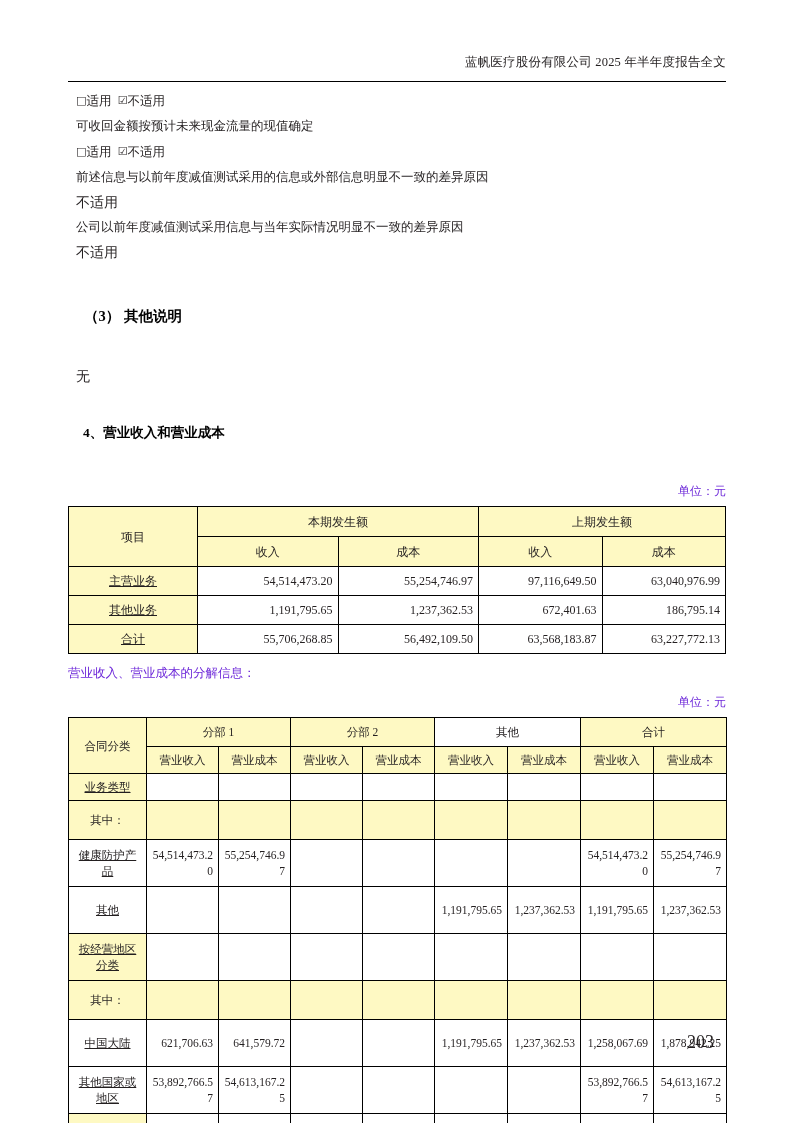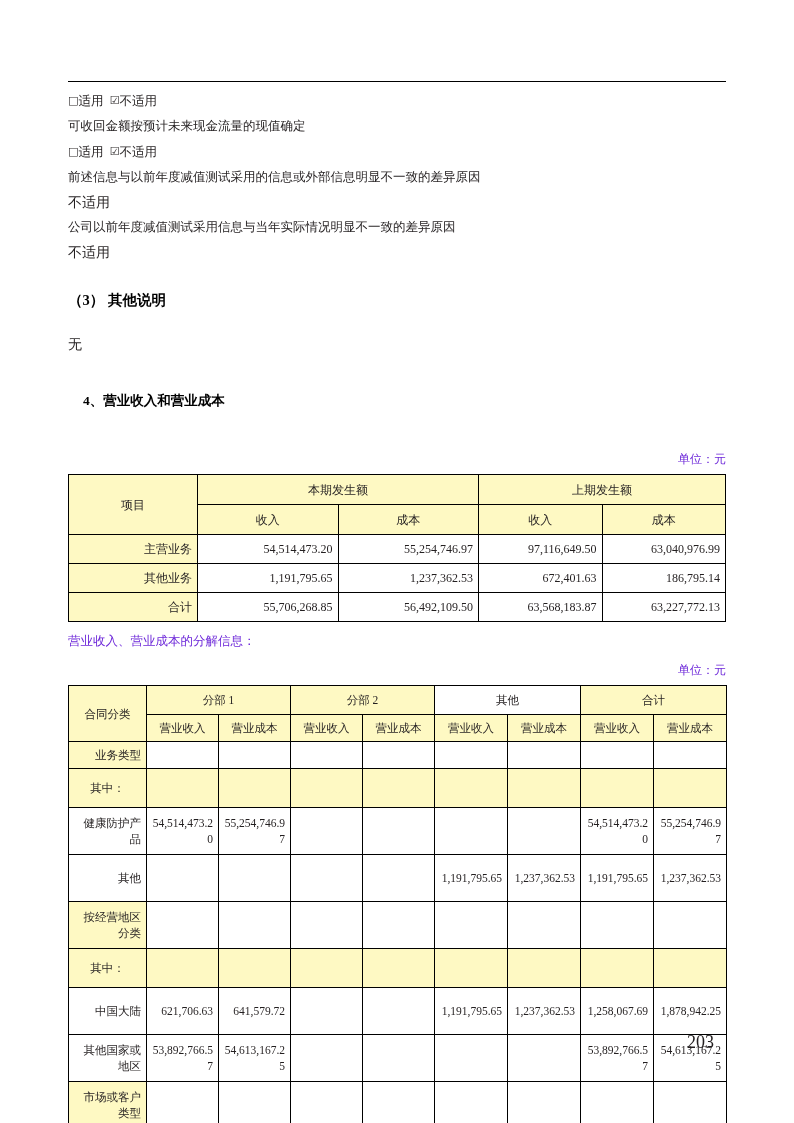--- a/index.html
+++ b/index.html
@@ -47,35 +47,36 @@
     height: 1px;
     background: #000000;
   }
 
   
   .para {
     font-size: 12.5px;
     line-height: 25px;
     color: #231f20;
     white-space: nowrap;
+    margin-left: 8px;
   }
   .para.big {
     font-size: 14px;
   }
   .chk {
     font-family: "DejaVu Sans", sans-serif;
     font-size: 11px;
     vertical-align: 1px;
   }
 
   .h-sub {
     font-size: 14.5px;
     font-weight: bold;
     color: #000000;
-    margin: 0;
+    margin: 16px;
     white-space: nowrap;
   }
   .h-num {
     font-size: 13.5px;
     font-weight: bold;
     color: #000000;
     margin: 15px;
     white-space: nowrap;
   }
 
@@ -102,21 +103,21 @@
   table.doc td {
     border: 1px solid #000000;
     padding: 3px 5px;
     vertical-align: middle;
     line-height: 16px;
     word-break: break-all;
   }
   .shade { background: #fef9c3; }
   .ctr { text-align: center; }
   .rgt { text-align: right; }
-  .lft { text-align: right; }
+  .lft { text-align: center; text-decoration: underline; }
 
   
   .t1 td { height: 22px; }
   .t1 .r-hd-a { height: 23px; }
   .t1 .r-hd-b { height: 23px; }
 
   
   .t2 td { height: 20px; font-size: 11.5px; line-height: 15px; padding: 2px 4px; }
   .t2 .tall { height: 40px; }
   .t2 .mid  { height: 32px; }
@@ -127,20 +128,21 @@
     top: 1032px;
     font-size: 18px;
     color: #231f20;
   }
 </style>
 </head>
 <body>
 
 <div class="page">
 
+  <div class="run-header">蓝帆医疗股份有限公司 2025 年半年度报告全文</div>
   <div class="header-rule"></div>
 
   <div class="content" style="top:88px;">
 
     <div class="para">
       <span class="chk">□</span><span>适用</span>
       &nbsp;<span class="chk">☑</span><span>不适用</span>
     </div>
 
     <div class="para">可收回金额按预计未来现金流量的现值确定</div>

